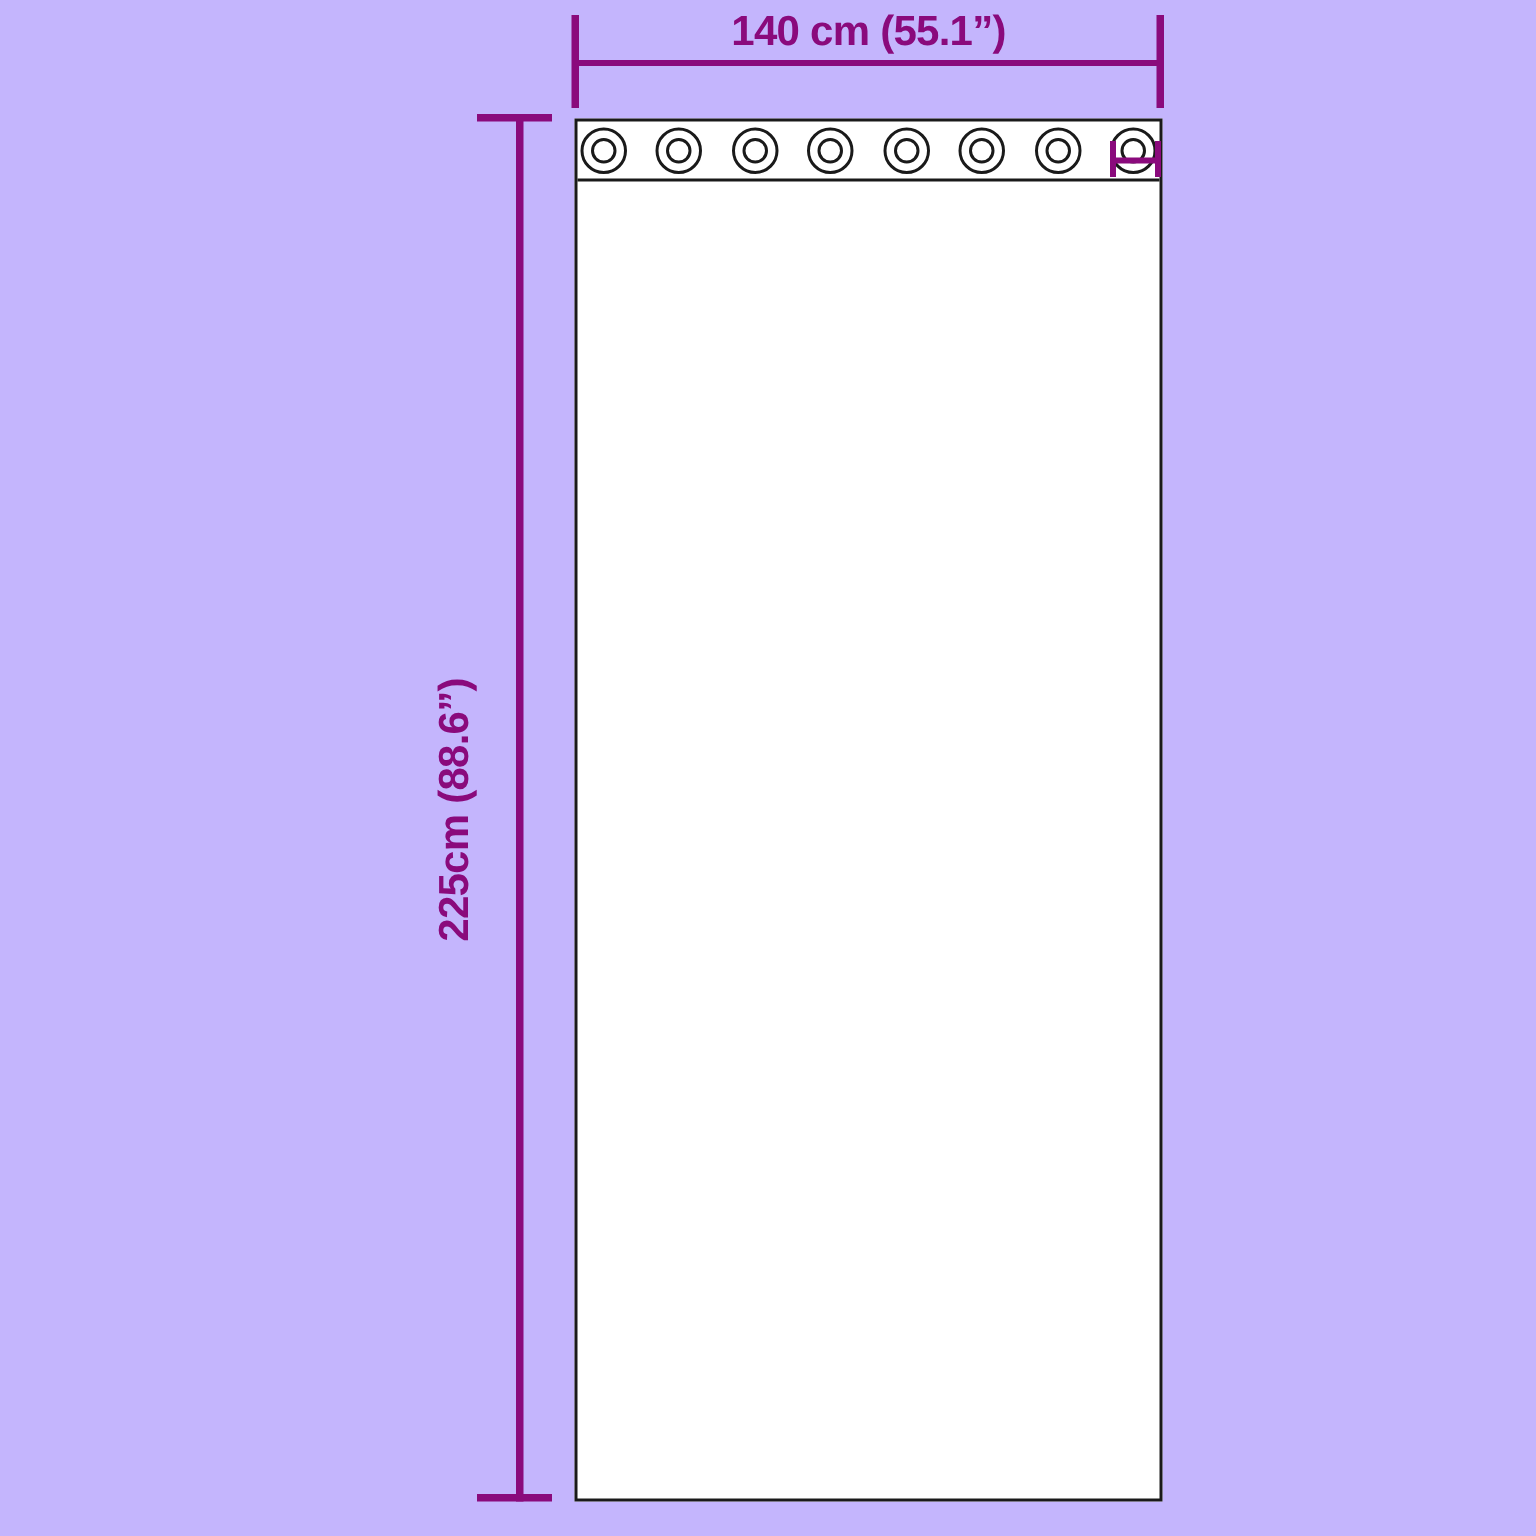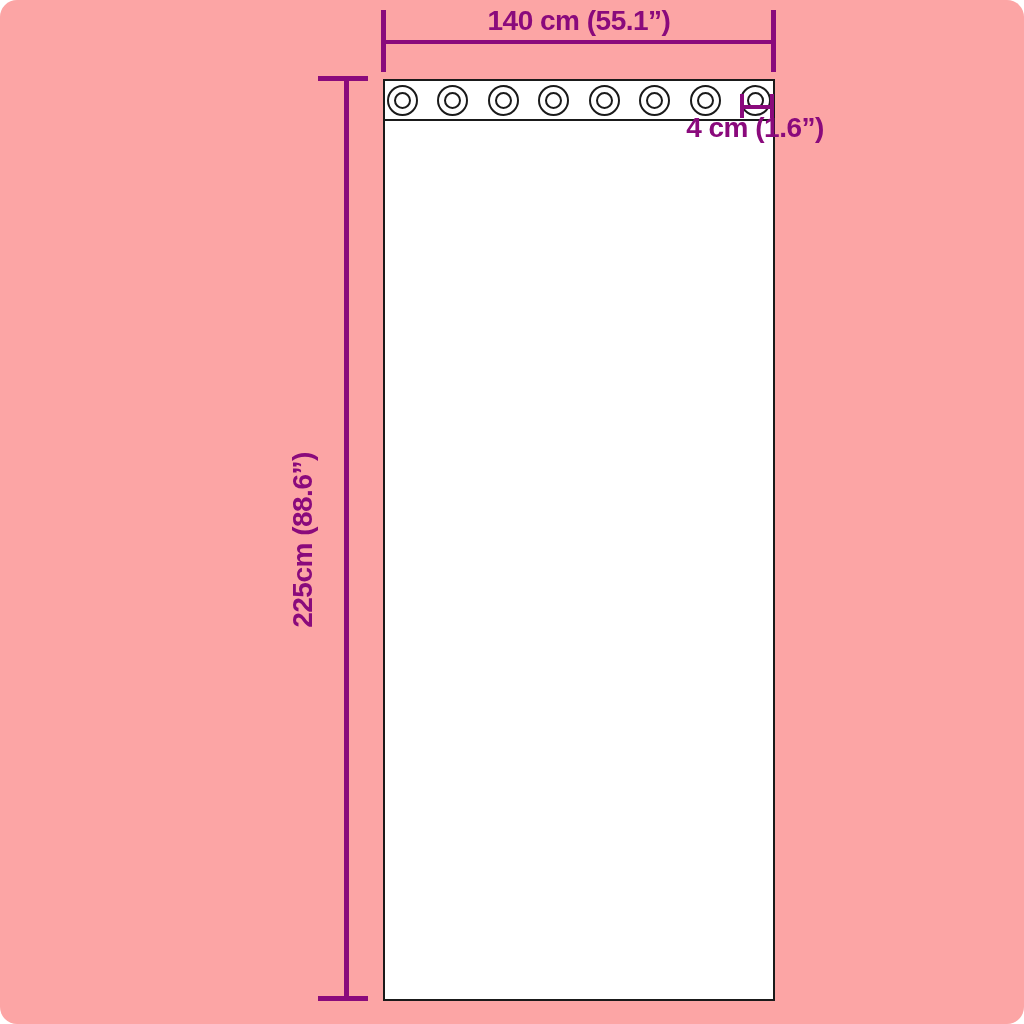--- a/index.html
+++ b/index.html
@@ -5,23 +5,22 @@
   html, body {
     margin: 0;
     padding: 0;
     background: #ffffff;
     font-family: "Liberation Sans", sans-serif;
   }
   .stage {
     position: relative;
     width: 1024px;
     height: 1024px;
-    background: #fca5a5;
+    background: #c4b5fd;
     overflow: hidden;
-    border-radius: 17px;
   }
 
   
   .curtain {
     position: absolute;
     left: 383px;
     top: 79px;
     width: 392px;
     height: 922px;
     box-sizing: border-box;
@@ -130,15 +129,14 @@
   <div class="dim-label width-label">140 cm (55.1”)</div>
 
   <div class="dim height-line"></div>
   <div class="dim height-tick-top"></div>
   <div class="dim height-tick-bot"></div>
   <div class="dim-label height-label">225cm (88.6”)</div>
 
   <div class="dim gr-tick-left"></div>
   <div class="dim gr-tick-right"></div>
   <div class="dim gr-bar"></div>
-  <div class="dim-label grommet-label">4 cm (1.6”)</div>
 
 </div>
 
 </body></html>

